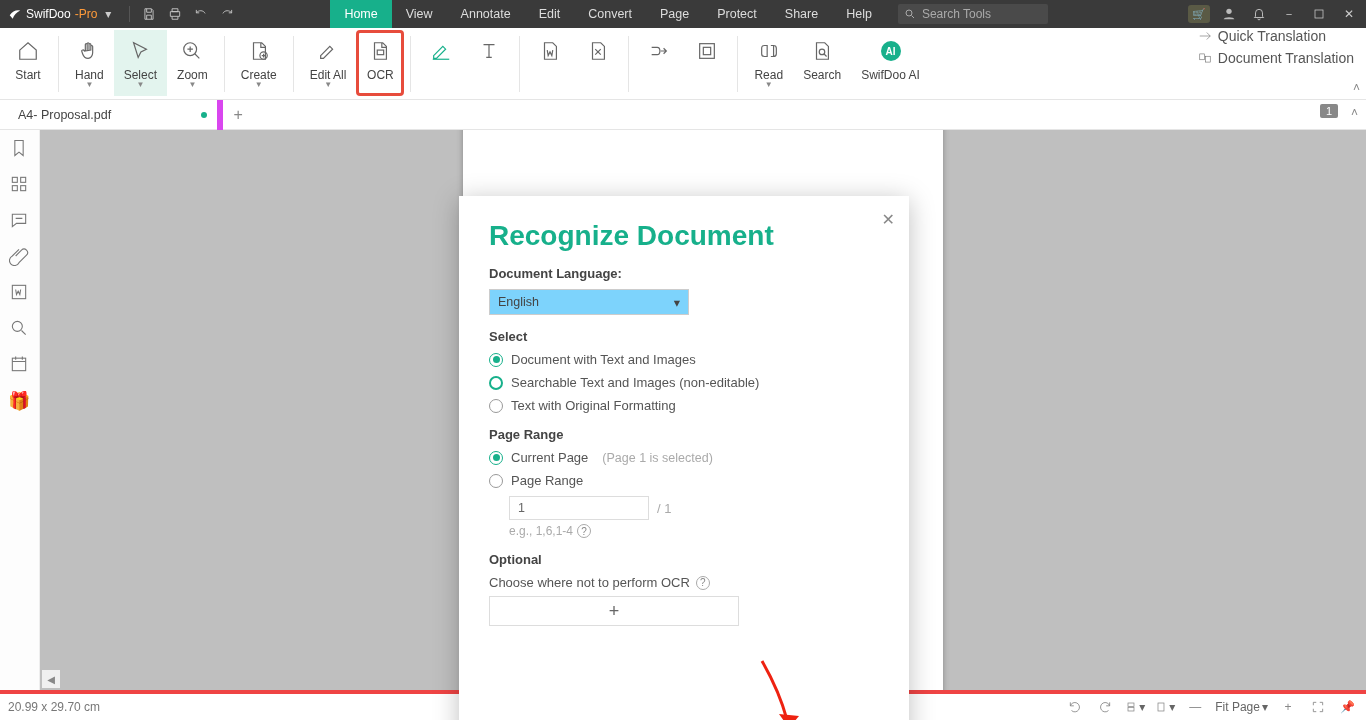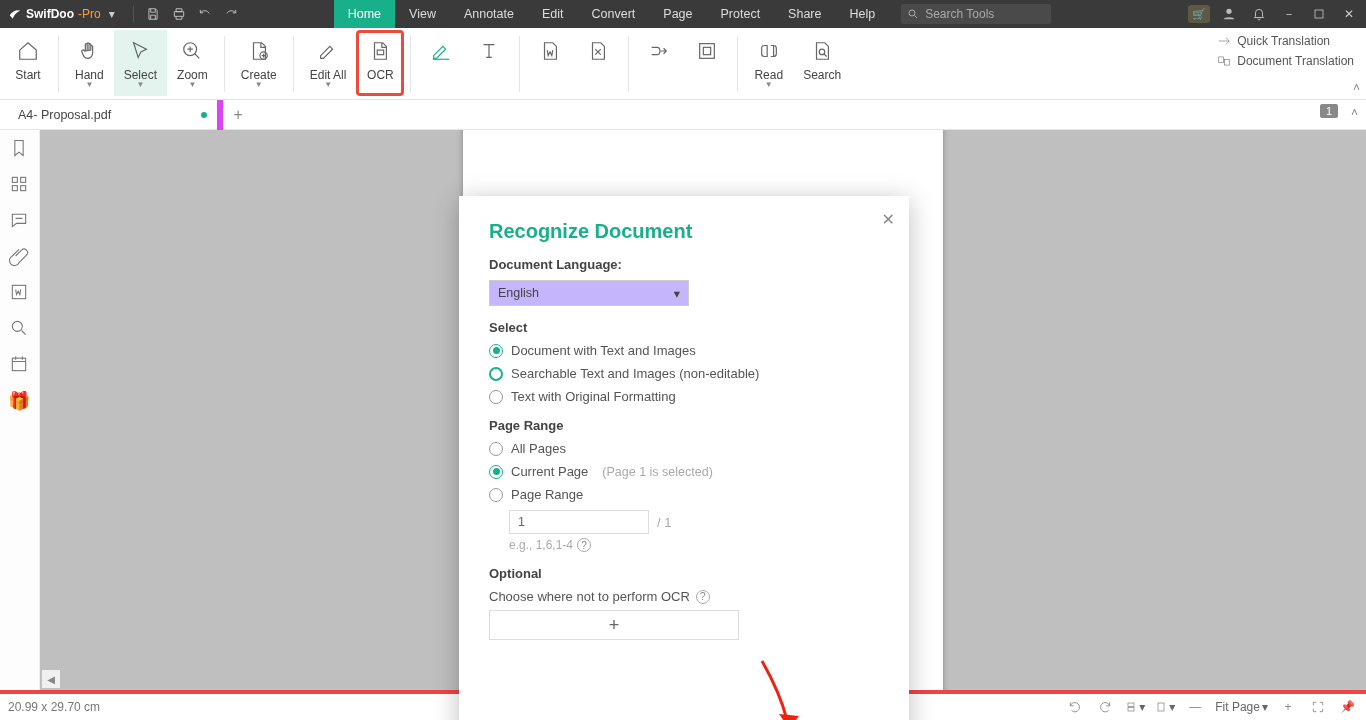--- a/index.html
+++ b/index.html
@@ -1,20 +1,20 @@
 <!DOCTYPE html>
 <html><head>
 <meta charset="utf-8">
 <style>
 * { margin:0; padding:0; box-sizing:border-box; font-family:"Segoe UI",Arial,sans-serif; }
 html,body { width:1366px; height:720px; overflow:hidden; background:#fff; }
 .titlebar { height:28px; background:#3a3a3a; color:#ddd; display:flex; align-items:center; font-size:12px; }
 .titlebar .logo { display:flex; align-items:center; padding:0 8px; gap:4px;}
 .titlebar .logo svg { width:14px; height:14px; }
-.titlebar .brand1{color:#fff;font-weight:700}
+.titlebar .brand1{color:#fff;font-weight:400}
 .titlebar .brand2{color:#ff9b3a;font-weight:500}
 .titlebar .drop{color:#ccc;padding:0 4px}
 .titlebar .sep{width:1px;height:16px;background:#555;margin:0 6px}
 .titlebar .ticon{display:flex;align-items:center;justify-content:center;width:26px;height:28px;color:#ccc;cursor:pointer}
 .titlebar .ticon svg{width:14px;height:14px;stroke:#ccc;fill:none;stroke-width:1.5}
 .menubar{display:flex;margin-left:90px}
 .menubar .mitem{padding:0 14px;height:28px;display:flex;align-items:center;color:#ddd;cursor:pointer;font-size:12.5px}
 .menubar .mitem.active{background:#17b08b;color:#fff}
 .titlebar .search{display:flex;align-items:center;gap:6px;background:#4a4a4a;height:20px;padding:0 6px;border-radius:2px;width:150px;color:#aaa;margin-left:12px}
 .titlebar .spacer{flex:1}
@@ -25,21 +25,21 @@
 .ribbon{height:72px;background:#fff;border-bottom:1px solid #e5e5e5;display:flex;align-items:flex-start;padding:2px 0 0 4px;position:relative}
 .rbtn{display:flex;flex-direction:column;align-items:center;justify-content:flex-start;padding:6px 10px 4px;height:66px;cursor:pointer;min-width:48px;font-size:12px;color:#444}
 .rbtn .ricon2{height:30px;display:flex;align-items:center;justify-content:center;color:#555}
 .rbtn .ricon2 svg{width:22px;height:22px;stroke:#666;fill:none;stroke-width:1.3}
 .rbtn.green .ricon2 svg{stroke:#17b08b}
 .rbtn .rlbl{margin-top:2px}
 .rbtn .rarrow{font-size:8px;color:#888;margin-top:-2px}
 .rbtn.active{background:#e3f4ee}
 .rbtn.highlight{border:3px solid #e74c3c;border-radius:4px;padding:3px 7px 1px}
 .rsep{width:1px;height:56px;background:#e5e5e5;margin:6px 6px 0}
-.ribbon .quick{position:absolute;right:12px;top:6px;display:flex;flex-direction:column;gap:6px;font-size:12px;color:#555}
+.ribbon .quick{position:absolute;right:12px;top:0;display:flex;flex-direction:column;gap:6px;font-size:14px;color:#555}
 .ribbon .quick .qrow{display:flex;align-items:center;gap:6px;cursor:pointer}
 .ribbon .chev{position:absolute;right:6px;bottom:4px;font-size:12px;color:#888;cursor:pointer}
 .ai-badge{width:20px;height:20px;border-radius:50%;background:#17b08b;color:#fff;display:flex;align-items:center;justify-content:center;font-size:10px;font-weight:600}
 
 .tabbar{height:30px;background:#fff;border-bottom:1px solid #e5e5e5;display:flex;align-items:center;padding-left:8px;position:relative}
 .doctab{height:30px;display:flex;align-items:center;gap:90px;padding:0 10px;border-right:6px solid #d946ef;font-size:12.5px;color:#444;cursor:pointer}
 .doctab .dot{width:6px;height:6px;border-radius:50%;background:#17b08b}
 .tabbar .plus{width:30px;display:flex;align-items:center;justify-content:center;color:#888;font-size:16px;cursor:pointer}
 .tabbar .pagebadge{position:absolute;right:28px;top:4px;background:#888;color:#fff;font-size:11px;padding:1px 6px;border-radius:2px}
 .tabbar .chev2{position:absolute;right:8px;top:6px;color:#888;font-size:12px}
@@ -48,23 +48,23 @@
 .leftrail{width:40px;background:#fdfdfd;border-right:1px solid #eee;display:flex;flex-direction:column;align-items:center;padding-top:8px;gap:14px}
 .leftrail .lricon{width:22px;height:22px;color:#777;cursor:pointer}
 .leftrail .lricon svg{width:20px;height:20px;stroke:#777;fill:none;stroke-width:1.3}
 .leftrail .gift{font-size:18px}
 .canvas{flex:1;background:#bfbfbf;position:relative;overflow:hidden}
 .page{position:absolute;left:50%;transform:translateX(-50%);top:-6px;width:480px;height:700px;background:#fff;box-shadow:0 0 6px rgba(0,0,0,0.3)}
 .scroll-left{position:absolute;left:2px;bottom:2px;width:18px;height:18px;background:#f0f0f0;display:flex;align-items:center;justify-content:center;font-size:10px;color:#888}
 
 .modal{position:absolute;left:459px;top:66px;width:450px;height:585px;background:#fff;box-shadow:0 4px 24px rgba(0,0,0,0.25);z-index:50;padding:24px 30px 18px;font-size:13px;color:#555}
 .modal .close{position:absolute;right:14px;top:14px;font-size:16px;color:#888;cursor:pointer}
-.modal h2{color:#17b08b;font-size:20px;font-weight:600;margin-bottom:2px}
+.modal h2{color:#17b08b;font-size:28px;font-weight:600;margin-bottom:2px}
 .modal .label{font-weight:600;color:#444;margin:14px 0 8px;font-size:13px}
-.modal select, .modal .selbox{width:200px;height:26px;border:1px solid #ccc;padding:0 8px;font-size:12.5px;color:#444;background:#c4b5fd;position:relative}
+.modal select, .modal .selbox{width:200px;height:26px;border:1px solid #ccc;padding:0 8px;font-size:12.5px;color:#444;background:#7dd3fc;position:relative}
 .modal .selbox{display:flex;align-items:center;justify-content:space-between}
 .modal .radio-row{display:flex;align-items:center;gap:8px;margin:8px 0;cursor:pointer;font-size:13px;color:#555}
 .rcirc{width:14px;height:14px;border:1.5px solid #999;border-radius:50%;display:flex;align-items:center;justify-content:center;flex-shrink:0}
 .rcirc.sel{border-color:#17b08b}
 .rcirc.sel::after{content:"";width:7px;height:7px;border-radius:50%;background:#17b08b}
 .rcirc.bold{border:2.5px solid #17b08b}
 .hint{color:#aaa;font-size:12.5px;margin-left:6px}
 .rangebox{display:flex;align-items:center;gap:8px;margin:6px 0 4px 20px}
 .rangebox input{width:140px;height:24px;border:1px solid #ddd;padding:0 8px;font-size:12.5px;color:#666}
 .eg{color:#aaa;font-size:12px;margin-left:20px;display:flex;align-items:center;gap:4px}
@@ -292,20 +292,26 @@
   <div class="rbtn">
       <div class="ricon2">
         <svg viewBox="0 0 24 24">
           <path d="M6 3h9l4 4v14H6z"></path>
           <circle cx="12" cy="13" r="3"></circle>
           <path d="M14 15l3 3"></path>
         </svg>
       </div>
       <div class="rlbl">Search</div>
     </div>
+  <div class="rbtn">
+      <div class="ricon2">
+        <div class="ai-badge">AI</div>
+      </div>
+      <div class="rlbl">SwifDoo AI</div>
+    </div>
 
   <div class="quick">
     <div class="qrow">
         <svg width="14" height="14" viewBox="0 0 24 24" stroke="#666" fill="none">
           <path d="M3 12h18 M15 6l6 6-6 6"></path>
         </svg>
         <span>Quick Translation</span>
       </div>
     <div class="qrow">
         <svg width="14" height="14" viewBox="0 0 24 24" stroke="#666" fill="none">
@@ -385,24 +391,20 @@
     <div class="radio-row">
         <span class="rcirc bold"></span>
         <span>Searchable Text and Images (non-editable)</span>
       </div>
     <div class="radio-row">
         <span class="rcirc"></span>
         <span>Text with Original Formatting</span>
       </div>
 
     <div class="label">Page Range</div>
-    <div class="radio-row">
-        <span class="rcirc"></span>
-        <span>All Pages</span>
-      </div>
     <div class="radio-row">
         <span class="rcirc sel"></span>
         <span>Current Page</span>
         <span class="hint">(Page 1 is selected)</span>
       </div>
     <div class="radio-row">
         <span class="rcirc"></span>
         <span>Page Range</span>
       </div>
     <div class="rangebox">

